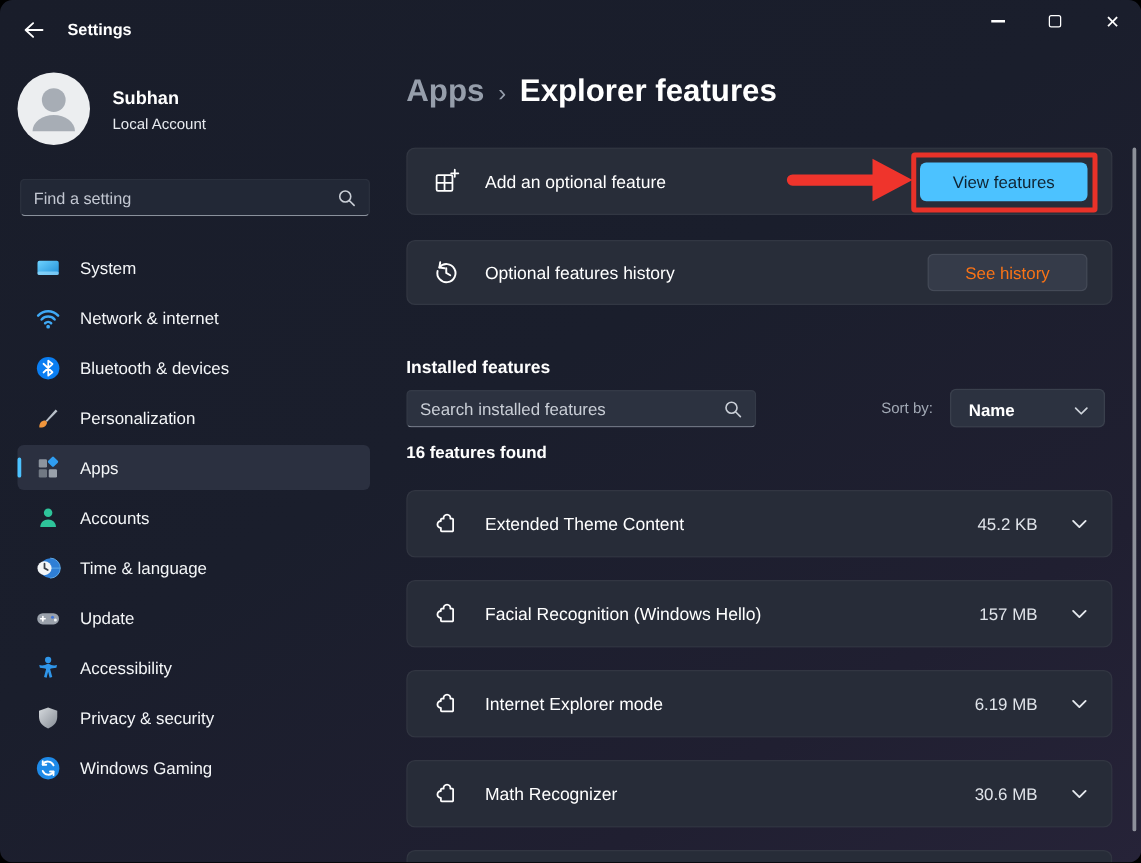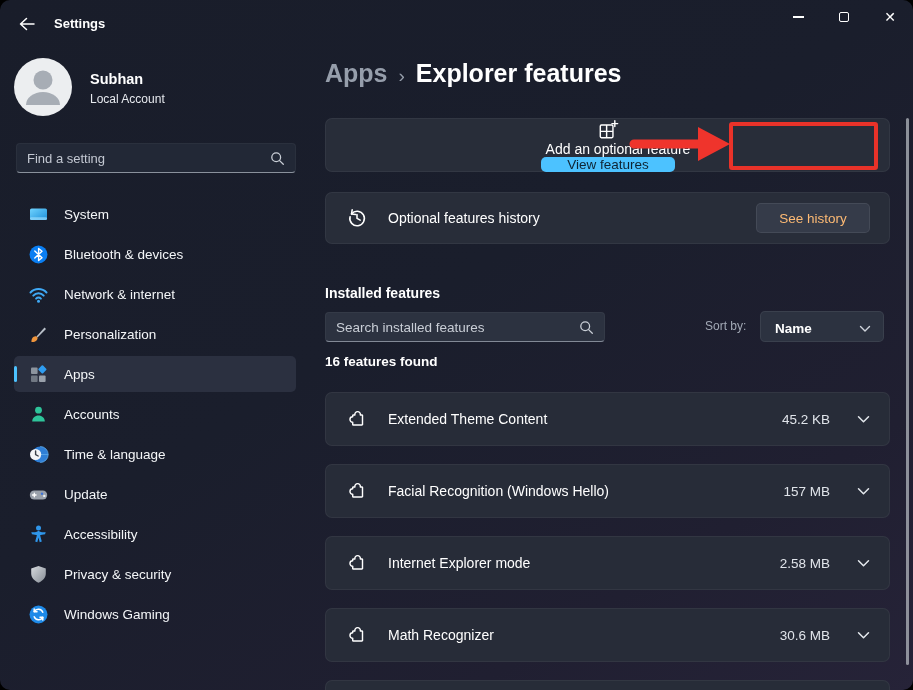--- a/index.html
+++ b/index.html
@@ -46,21 +46,21 @@
   .crumb-parent { font-size:25px; font-weight:700; color:#969eab; cursor:pointer; }
   .crumb-sep { font-size:19px; color:#969eab; margin:0 11px; }
   .crumb-current { font-size:25px; font-weight:700; color:#fff; }
   .card { position:absolute; left:325px; width:565px; background:#282d39;
     border:1px solid rgba(255,255,255,.05); border-radius:7px;
     display:flex; align-items:center; padding:0 19px 0 20px; }
   .card-label { margin-left:20px; font-size:14px; color:#fff; }
   .spacer { flex:1; }
   .btn-accent { width:134px; height:31px; background:#4cc2ff; color:#0f2433; border:none;
     border-radius:5px; font-size:13.5px; font-family:inherit; cursor:pointer; }
-  .btn-standard { width:114px; height:30px; background:#353b49; color:#fdba74;
+  .btn-standard { width:128px; height:30px; background:#353b49; color:#f97316;
     border:1px solid rgba(255,255,255,.08); border-radius:5px; font-size:13.5px;
     font-family:inherit; cursor:pointer; }
   .annot-rect { position:absolute; left:729px; top:122px; width:149px; height:48px;
     border:4px solid #e93229; border-radius:3px; pointer-events:none; z-index:5; }
   .annot-arrow { position:absolute; left:626px; top:124px; z-index:5; pointer-events:none; }
   .section-heading { position:absolute; left:325px; top:285px; font-size:14px; font-weight:700; color:#fff; }
   .search2 { position:absolute; left:325px; top:312px; width:280px; height:30px;
     background:#2c3240; border:1px solid rgba(255,255,255,.04); border-bottom:1px solid #828996;
     border-radius:4px; display:flex; align-items:center; padding:0 10px; }
   .search2 input { flex:1; background:transparent; border:none; outline:none;
@@ -142,37 +142,37 @@
               <rect x="2" y="4.5" width="17" height="11.5" rx="1.6" fill="url(#gsys)"></rect>
               <rect x="2" y="13.2" width="17" height="2.8" rx="1.2" fill="#9fe0ff" opacity=".65"></rect>
             </svg>
         </span>
         <span class="nav-label">System</span>
       </div>
 
       <div class="nav-item">
         <span class="nav-icon">
           <svg width="21" height="21" viewBox="0 0 21 21">
-              <circle cx="10.5" cy="10.5" r="9" fill="#0a7ef2"></circle>
-              <path d="M6.8 7 L14 13.8 L10.6 16.5 L10.6 4.5 L14 7.2 L6.8 14" stroke="#fff" stroke-width="1.4" fill="none" stroke-linecap="round" stroke-linejoin="round"></path>
-            </svg>
-        </span>
-        <span class="nav-label">Bluetooth &amp; devices</span>
-      </div>
-
-      <div class="nav-item">
-        <span class="nav-icon">
-          <svg width="21" height="21" viewBox="0 0 21 21">
               <path d="M2.5 8.5 a11 11 0 0 1 16 0" stroke="#3fa9f5" stroke-width="2" fill="none" stroke-linecap="round"></path>
               <path d="M5.3 11.6 a7 7 0 0 1 10.4 0" stroke="#3fa9f5" stroke-width="2" fill="none" stroke-linecap="round"></path>
               <path d="M8.1 14.6 a3.4 3.4 0 0 1 4.8 0" stroke="#3fa9f5" stroke-width="2" fill="none" stroke-linecap="round"></path>
               <circle cx="10.5" cy="17.3" r="1.5" fill="#3fa9f5"></circle>
             </svg>
         </span>
         <span class="nav-label">Network &amp; internet</span>
+      </div>
+
+      <div class="nav-item">
+        <span class="nav-icon">
+          <svg width="21" height="21" viewBox="0 0 21 21">
+              <circle cx="10.5" cy="10.5" r="9" fill="#0a7ef2"></circle>
+              <path d="M6.8 7 L14 13.8 L10.6 16.5 L10.6 4.5 L14 7.2 L6.8 14" stroke="#fff" stroke-width="1.4" fill="none" stroke-linecap="round" stroke-linejoin="round"></path>
+            </svg>
+        </span>
+        <span class="nav-label">Bluetooth &amp; devices</span>
       </div>
 
       <div class="nav-item">
         <span class="nav-icon">
           <svg width="21" height="21" viewBox="0 0 21 21">
               <path d="M8.5 12.5 L16.5 3.5 L18 5 L9.5 13.5 Z" fill="#b9c0c9"></path>
               <path d="M3.5 18 C3 15 5.5 11.5 8.5 12.5 L9.5 13.5 C10 16 7 18.5 3.5 18 Z" fill="#f0953c"></path>
             </svg>
         </span>
         <span class="nav-label">Personalization</span>
@@ -264,21 +264,21 @@
 
     </div>
   </div>
 
   <div class="breadcrumb">
     <span class="crumb-parent">Apps</span>
     <span class="crumb-sep">›</span>
     <span class="crumb-current">Explorer features</span>
   </div>
 
-  <div class="card" style="top:118px; height:54px;flex-direction:column;">
+  <div class="card" style="top:118px; height:54px;">
     <span>
       <svg width="22" height="22" viewBox="0 0 20 20">
           <rect x="3" y="5.5" width="11.5" height="11.5" rx="1" stroke="#fff" stroke-width="1.3" fill="none"></rect>
           <path d="M3 11.25 H14.5 M8.75 5.5 V17" stroke="#fff" stroke-width="1.3"></path>
           <path d="M16.2 1.6 v5.2 M13.6 4.2 h5.2" stroke="#fff" stroke-width="1.3" stroke-linecap="round"></path>
         </svg>
     </span>
     <span class="card-label">Add an optional feature</span>
     <span class="spacer"></span>
     <button class="btn-accent">View features</button>
@@ -359,21 +359,21 @@
   </div>
 
   <div class="card feature-row" style="top:536px; height:54px;">
     <span>
       <svg width="22" height="22" viewBox="0 0 20 20">
           <path d="M6.1 6.9 a.6.6 0 0 1 .6 -.6 H8.1 a2.5 2.5 0 1 1 4.9 0 H14.4 a.6.6 0 0 1 .6 .6 V14.9 a.6.6 0 0 1 -.6 .6 H6.7 a.6.6 0 0 1 -.6 -.6 V13 a2.5 2.5 0 1 1 0 -5 Z" stroke="#fff" stroke-width="1.3" fill="none" stroke-linejoin="round"></path>
         </svg>
     </span>
     <span class="card-label">Internet Explorer mode</span>
     <span class="spacer"></span>
-    <span class="feature-size">2.58 MB</span>
+    <span class="feature-size">6.19 MB</span>
     <span>
       <svg width="13" height="9" viewBox="0 0 13 9">
           <path d="M1.5 1.7 L6.5 6.7 L11.5 1.7" stroke="#e3e7ec" stroke-width="1.5" fill="none" stroke-linecap="round" stroke-linejoin="round"></path>
         </svg>
     </span>
   </div>
 
   <div class="card feature-row" style="top:608px; height:54px;">
     <span>
       <svg width="22" height="22" viewBox="0 0 20 20">

